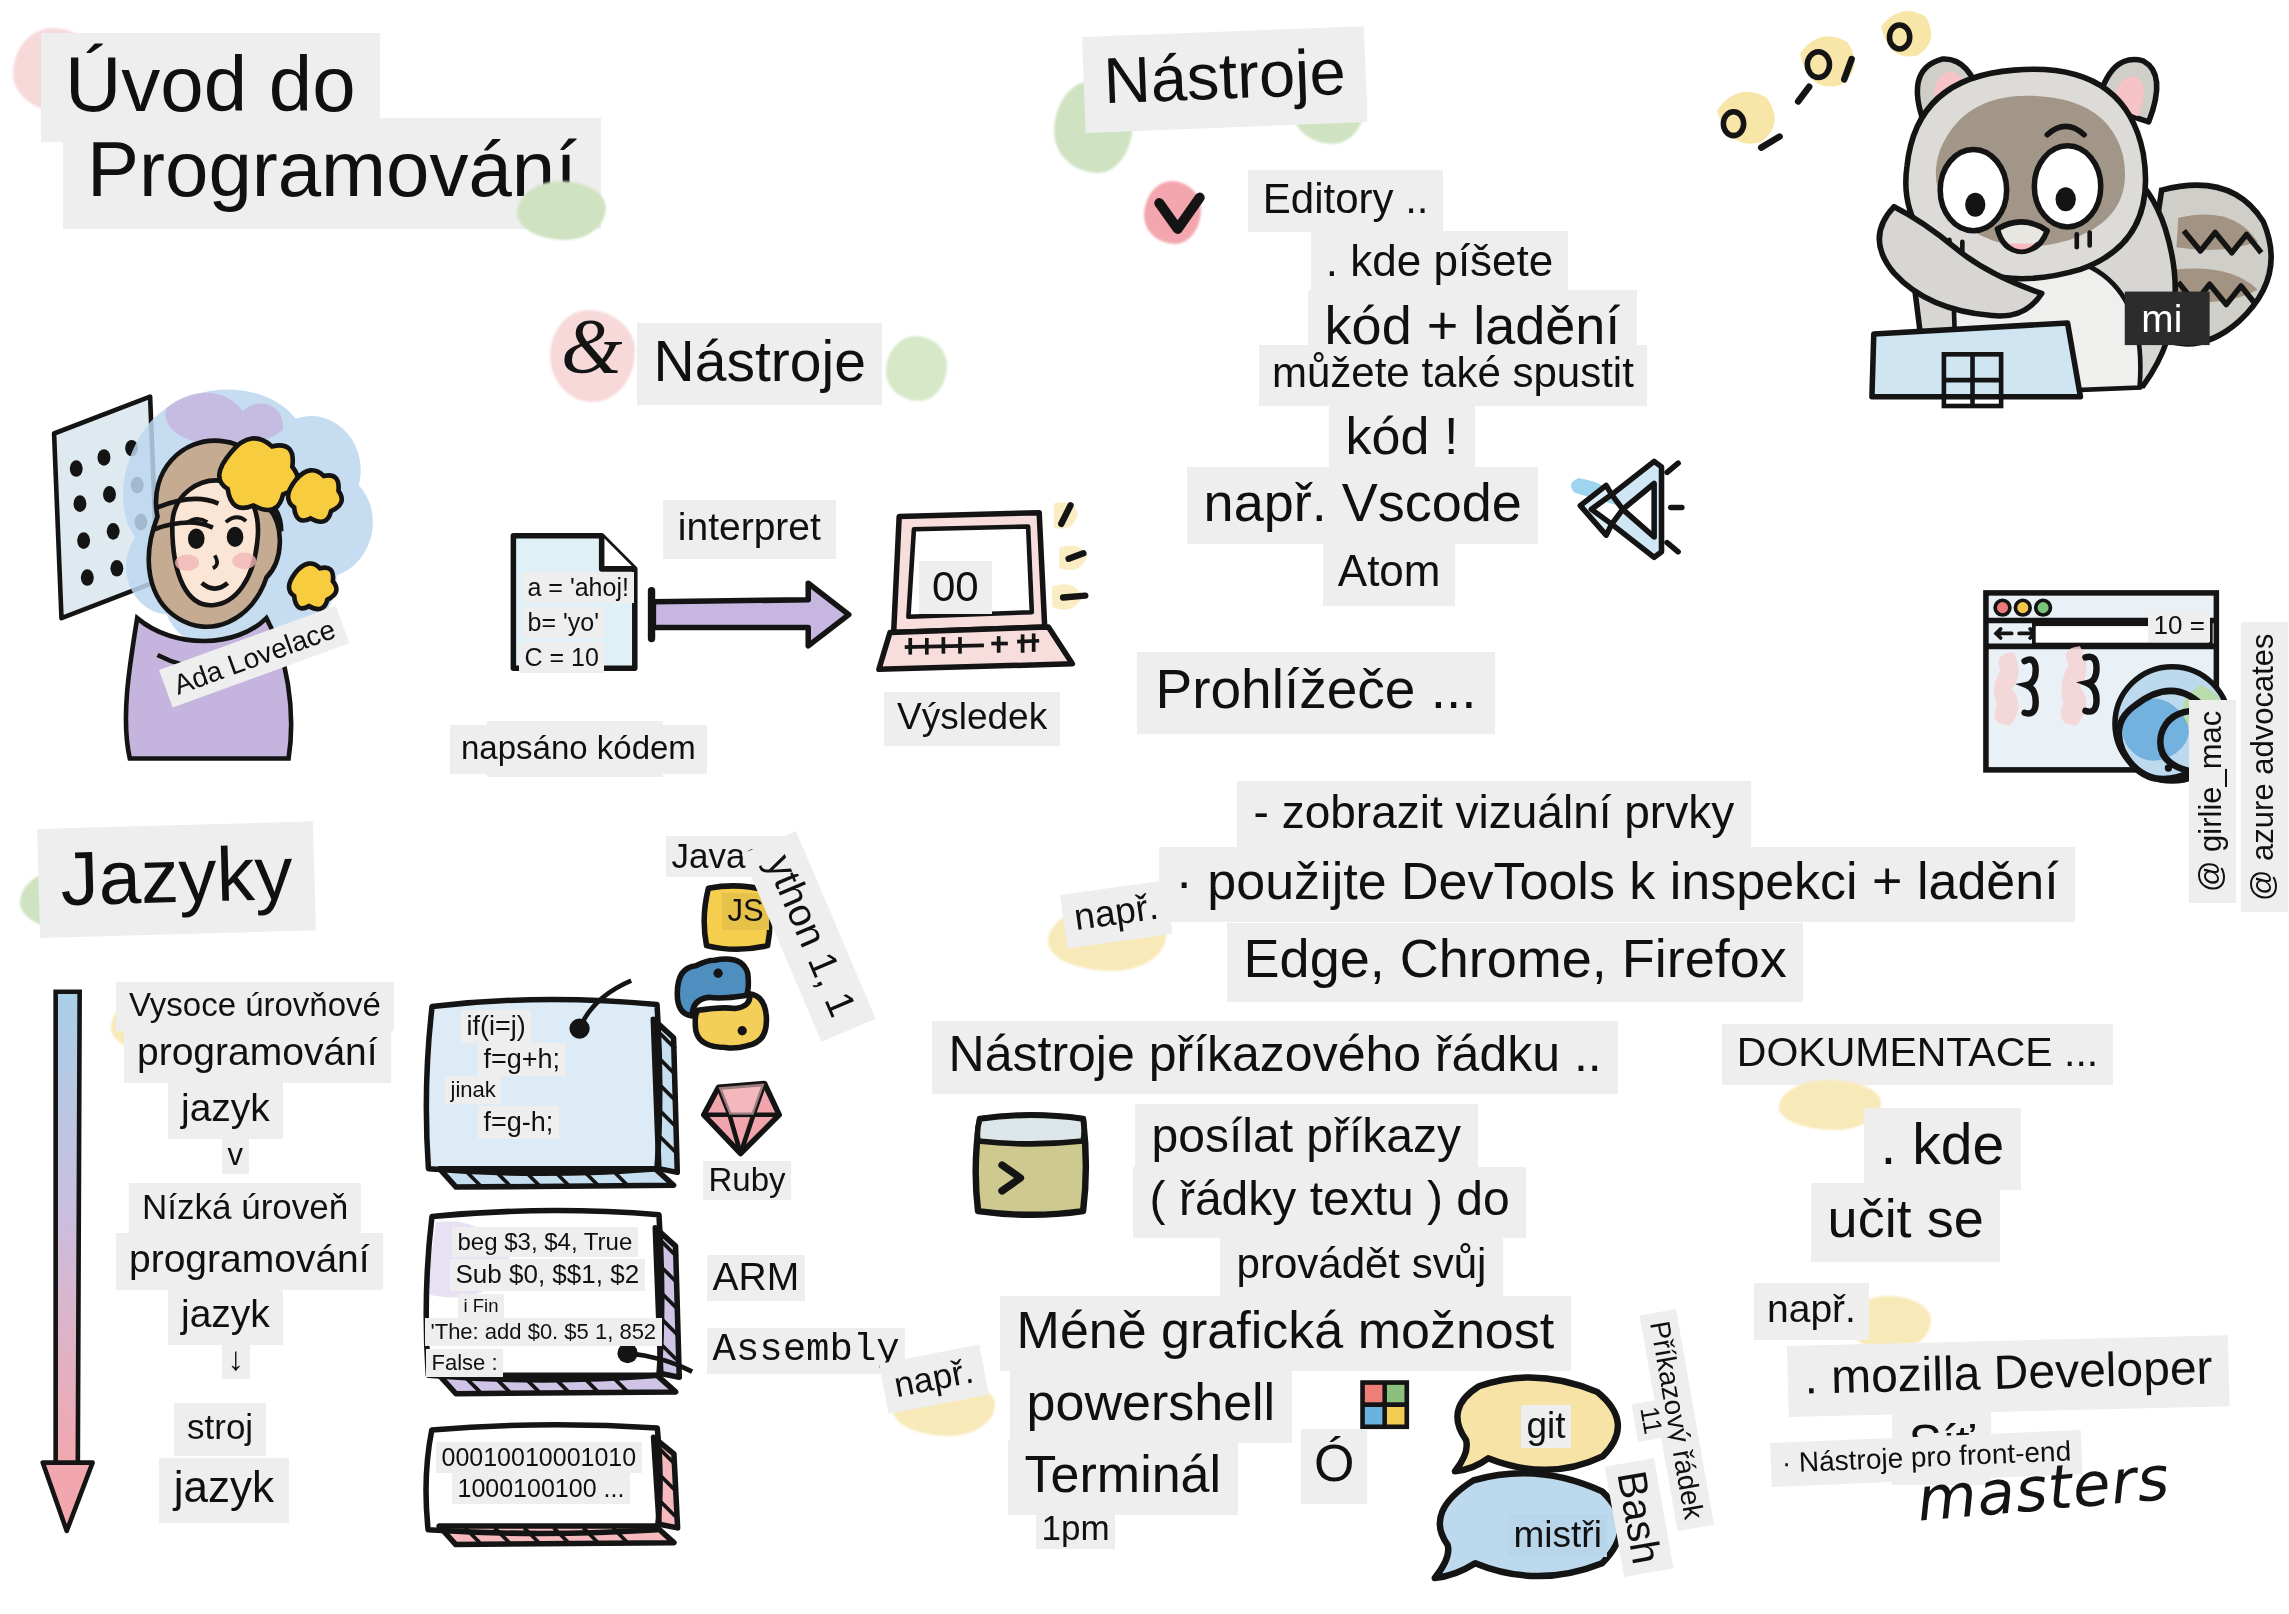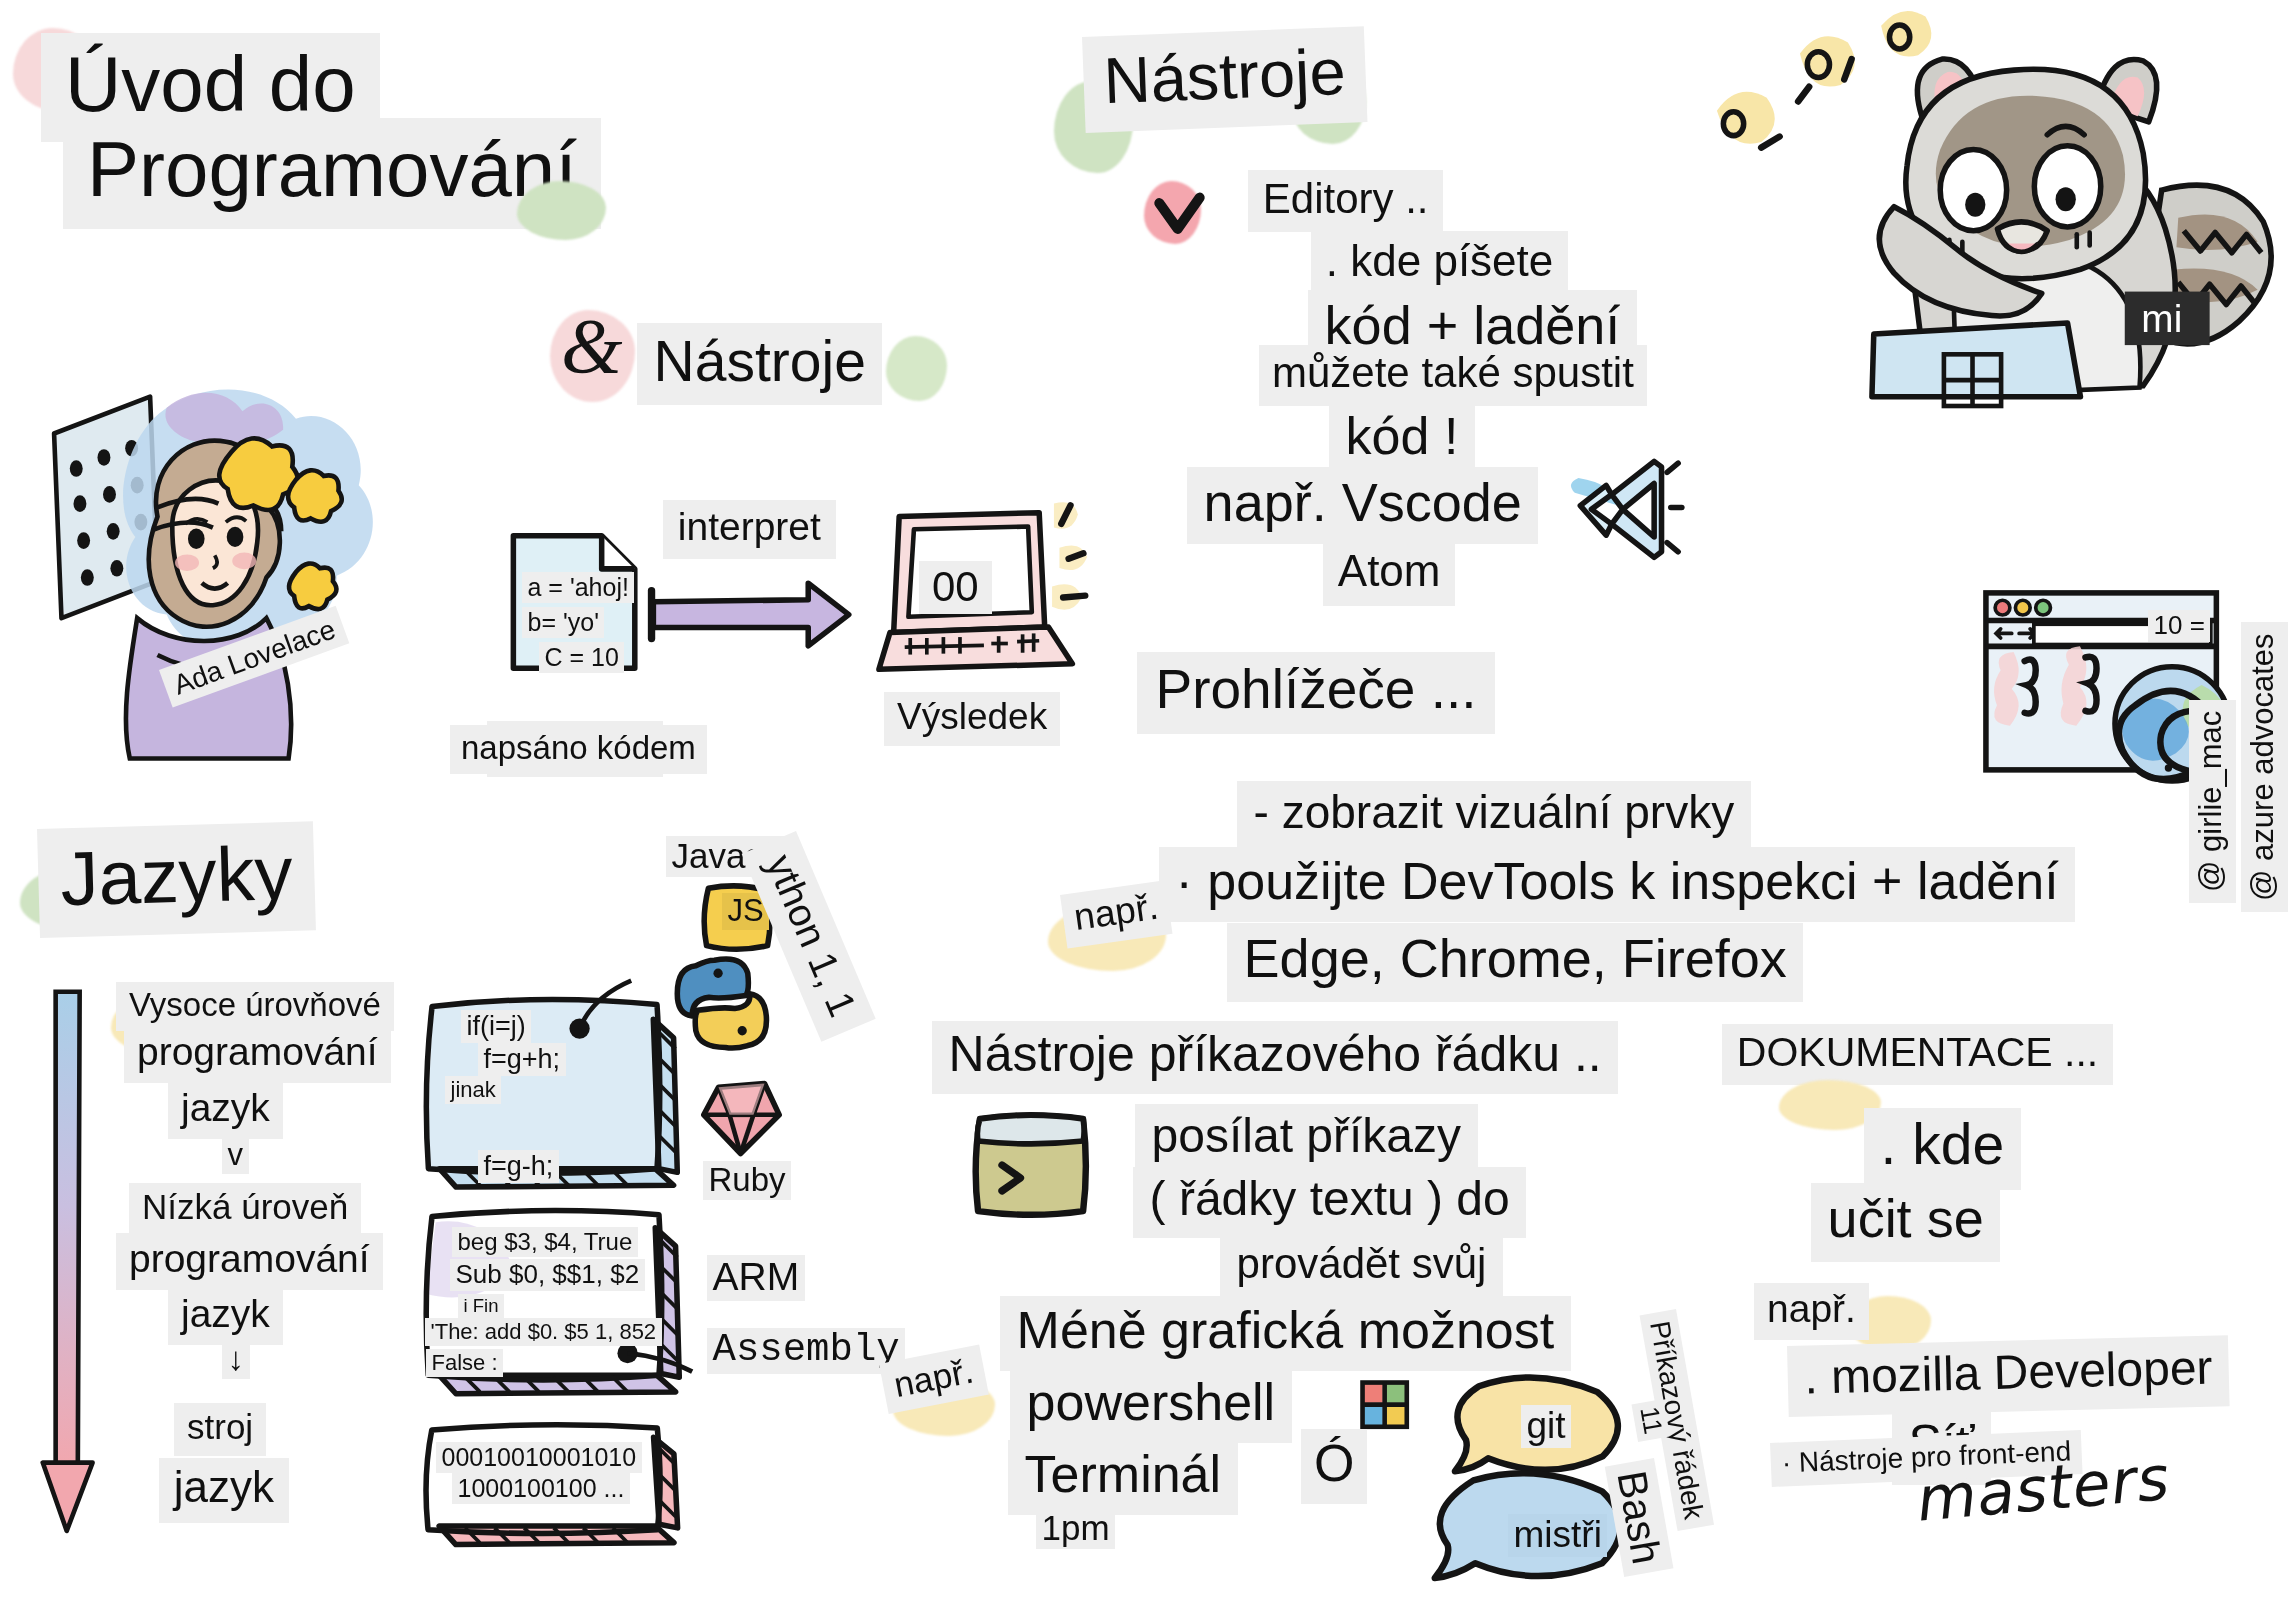--- a/index.html
+++ b/index.html
@@ -107,21 +107,21 @@
   <div class="blob abs" style="left:190px;top:683px;width:85px;height:52px;background:#f7d9da;z-index:-1;"></div>
 
   <div class="abs" style="left:506px;top:528px;">
     <svg width="138" height="148" viewBox="0 0 150 160">
       <path d="M8 8 L104 8 L140 44 L140 152 L8 152 Z" fill="#dff0f6" stroke="#141414" stroke-width="6" stroke-linejoin="round"></path>
       <path d="M104 8 L104 44 L140 44" fill="#ffffff" stroke="#141414" stroke-width="6" stroke-linejoin="round"></path>
     </svg>
   </div>
   <div class="chip tight" style="left:522px;top:572px;font-size:25px;">a = 'ahoj!</div>
   <div class="chip tight" style="left:522px;top:607px;font-size:25px;">b= 'yo'</div>
-  <div class="chip tight" style="left:519px;top:642px;font-size:25px;margin-left:20px;">C = 10</div>
+  <div class="chip tight" style="left:519px;top:642px;font-size:25px;">C = 10</div>
 
   <div class="chip" style="left:663px;top:500px;font-size:39px;padding:7.4px 14.8px 11px 14.8px;">interpret</div>
   <div class="abs" style="left:646px;top:574px;">
     <svg width="212" height="83" viewBox="0 0 230 90">
       <path d="M8 30 L176 28 L176 10 L220 44 L176 78 L176 58 L8 58 Z" fill="#c7b6e0" stroke="#141414" stroke-width="6" stroke-linejoin="round"></path>
       <path d="M6 18 L6 70" stroke="#141414" stroke-width="8" stroke-linecap="round"></path>
     </svg>
   </div>
 
   <div class="abs" style="left:877px;top:498px;">
@@ -340,21 +340,21 @@
           <path d="M212 198 L228 214"></path>
       </g>
       <path d="M16 20 q120 -14 244 -2 q6 94 0 178 q-126 10 -248 0 q-6 -90 4 -176 Z" fill="none" stroke="#141414" stroke-width="6" stroke-linejoin="round"></path>
       <circle cx="176" cy="44" r="11" fill="#141414"></circle>
       <path d="M176 44 q14 -34 56 -52" fill="none" stroke="#141414" stroke-width="5"></path>
     </svg>
   </div>
   <div class="chip tight" style="left:461px;top:1010px;font-size:27px;">if(i=j)</div>
   <div class="chip tight" style="left:478px;top:1043px;font-size:27px;">f=g+h;</div>
   <div class="chip tight" style="left:445px;top:1076px;font-size:22px;">jinak</div>
-  <div class="chip tight" style="left:478px;top:1106px;font-size:27px;margin-top:44px;">f=g-h;</div>
+  <div class="chip tight" style="left:478px;top:1106px;font-size:27px;">f=g-h;</div>
 
   <div class="abs" style="left:417px;top:1200px;">
     <svg width="268" height="203" viewBox="0 0 290 220">
       <path d="M16 18 q122 -12 246 -2 q6 96 0 174 q-126 10 -250 0 q-6 -90 4 -172 Z" fill="#ffffff"></path>
       <path d="M20 24 q60 -8 86 52 q-40 40 -96 26 Z" fill="#e2d9f0" opacity="0.8"></path>
       <path d="M258 30 L280 50 L284 192 L264 188 Z" fill="#cfc3e6" stroke="#141414" stroke-width="6" stroke-linejoin="round"></path>
       <path d="M24 190 L260 190 L280 208 L42 210 Z" fill="#cfc3e6" stroke="#141414" stroke-width="6" stroke-linejoin="round"></path>
       <g stroke="#141414" stroke-width="4">
         <path d="M264 44 L282 62"></path>
           <path d="M264 72 L282 90"></path>

